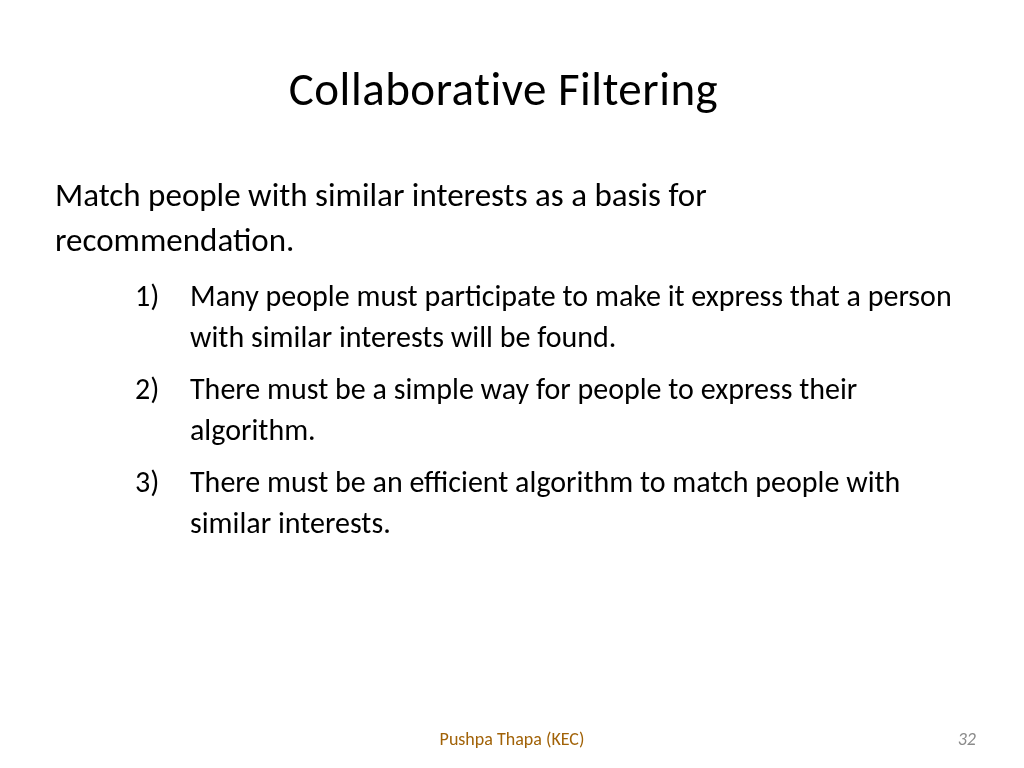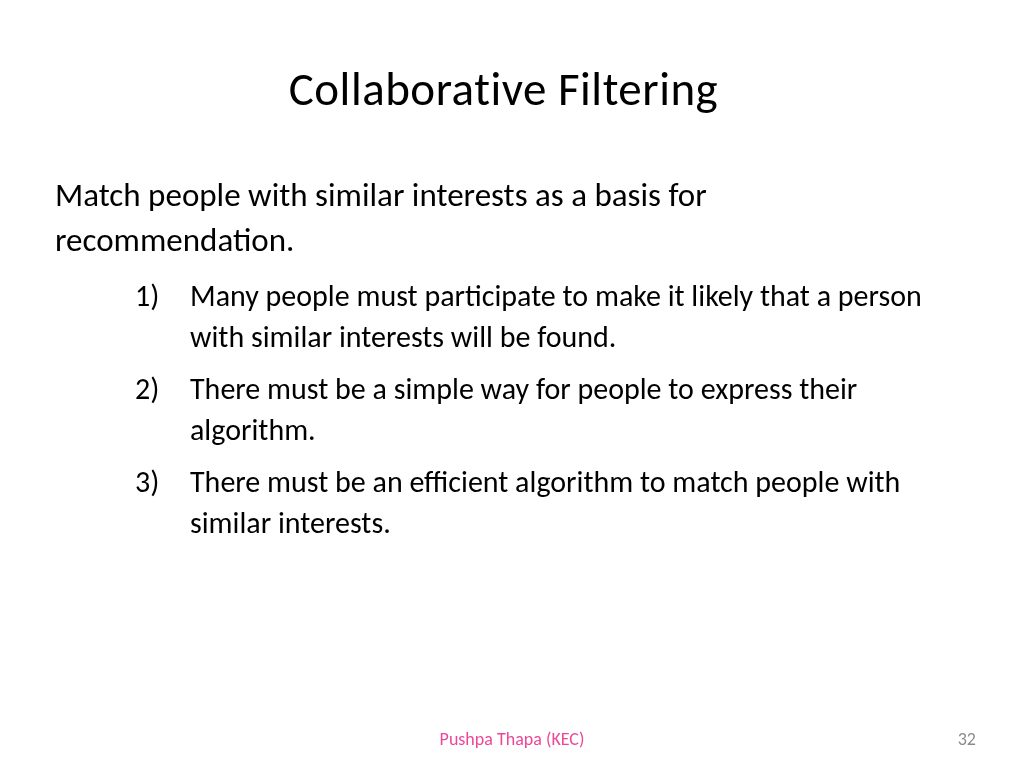--- a/index.html
+++ b/index.html
@@ -55,44 +55,45 @@
       left: 0;
       top: 0;
     }
     .footer {
       position: absolute;
       bottom: 18px;
       left: 0;
       width: 100%;
       display: flex;
       justify-content: center;
-      color: #ec4899;
+      color: #a16207;
       font-size: 18px;
     }
     .footer-author {
       text-align: center;
     }
     .page-number {
       position: absolute;
       bottom: 18px;
       right: 48px;
       color: #8b8b8b;
       font-size: 18px;
+      font-style: italic;
     }
   </style>
 </head>
 <body>
 
 <div class="slide">
   <h1 class="title">Collaborative Filtering</h1>
 
   <p class="intro">Match people with similar interests as a basis for recommendation.</p>
 
   <ol class="numbered-list">
-    <li>Many people must participate to make it likely that a person with similar interests will be found.</li>
+    <li>Many people must participate to make it express that a person with similar interests will be found.</li>
     <li>There must be a simple way for people to express their algorithm.</li>
     <li>There must be an efficient algorithm to match people with similar interests.</li>
   </ol>
 
   <div class="footer">
     <span class="footer-author">Pushpa Thapa (KEC)</span>
   </div>
   <div class="page-number">32</div>
 </div>
 

